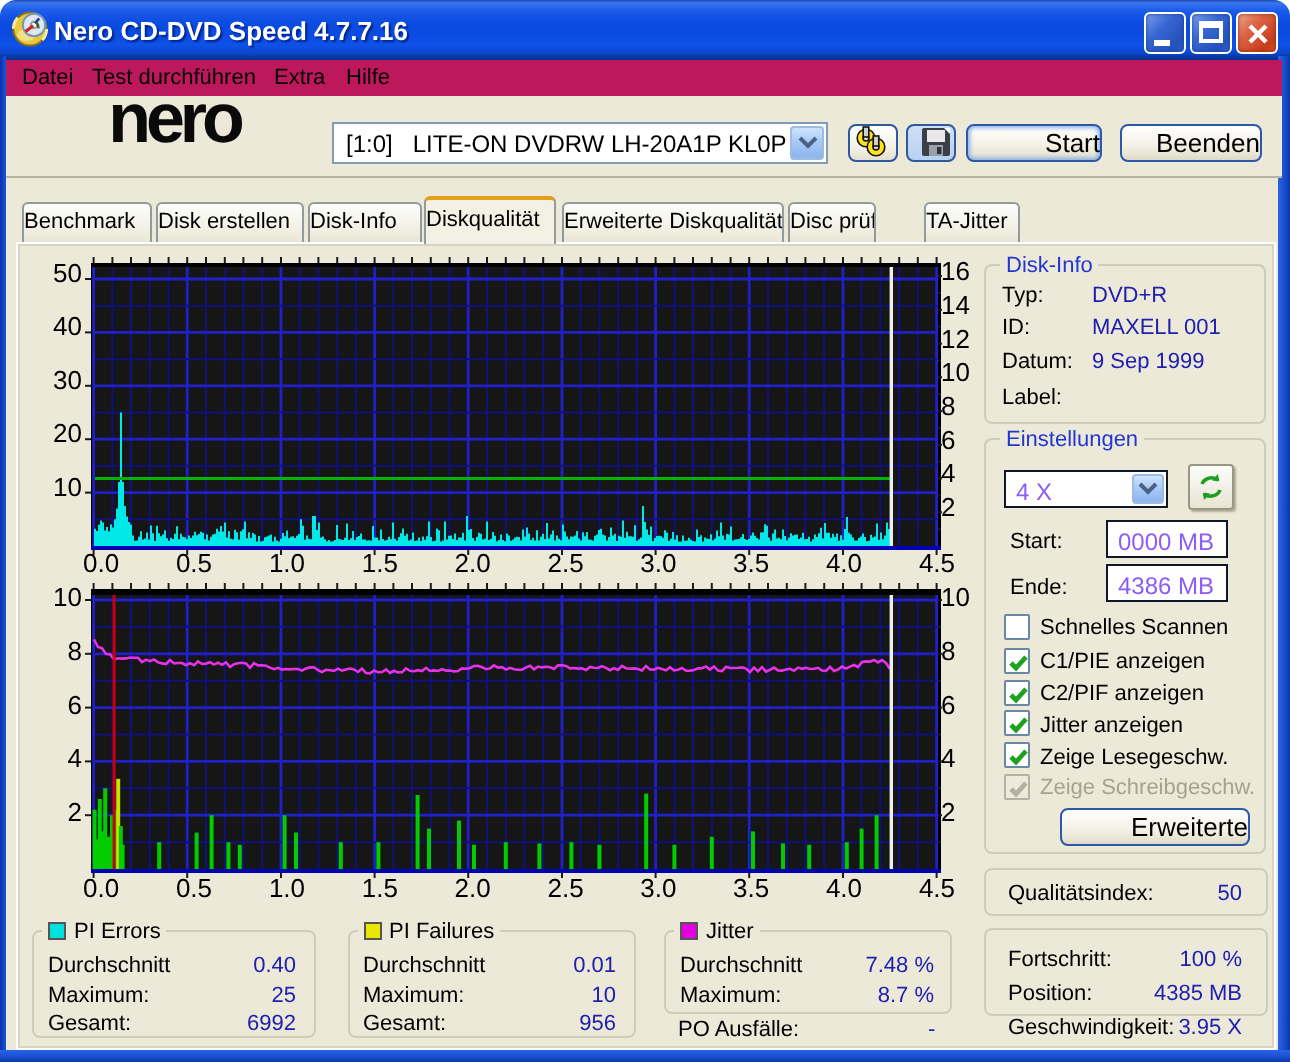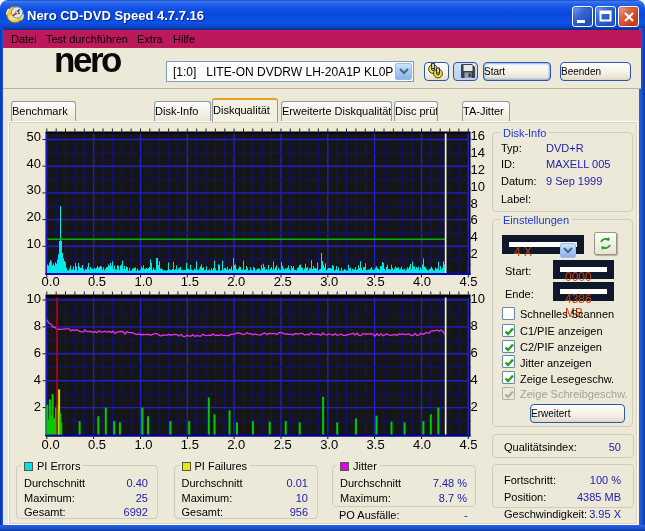--- a/index.html
+++ b/index.html
@@ -23,38 +23,38 @@
 .nerologo{position:absolute;left:7px;top:50px;width:160px;text-align:center;color:#0a0a0a}
 .nero1{font-size:35px;font-weight:800;letter-spacing:-2.5px;line-height:23px;font-family:"Liberation Sans",sans-serif;margin-top:-2px}
 .nero2{font-size:14.5px;font-weight:bold;font-style:italic;letter-spacing:1.6px;line-height:14px;white-space:nowrap;margin-top:2px}
 .combo{position:absolute;left:166px;top:61px;width:248px;height:21px;background:#fff;border:1px solid #7f9db9;font-size:12px;color:#000}
 .combo .txt{position:absolute;left:6px;top:3px}
 .cbtn{position:absolute;right:1px;top:1px;width:17px;height:17px;border-radius:2px;
  background:linear-gradient(180deg,#cde3fd,#a9cbf8 45%,#90b8ee 90%);border:1px solid #9ebdde}
 .cbtn svg{position:absolute;left:2px;top:4px}
 .sbtn{position:absolute;width:25px;height:19px;top:61.5px;background:linear-gradient(180deg,#fefefe,#f4f2e8 60%,#e4e0d0);border:1.5px solid #30589c;border-radius:4px}
 .pbtn{position:absolute;top:62px;height:19px;background:linear-gradient(180deg,#ffffff,#f4f1e6 55%,#e8e4d4 85%,#ddd7c4);border:1px solid #2b58a8;border-radius:4px;
- font-size:10px;color:#000;text-align:left;line-height:17px}
+ font-size:13px;color:#000;text-align:right;line-height:17px}
 
 .tabrow{position:absolute;left:3px;top:98px;width:638px;height:24px}
 .tab{position:absolute;top:3px;height:20px;border:1px solid #919b9c;border-bottom:none;border-radius:3px 3px 0 0;
  background:linear-gradient(180deg,#fdfdfb,#f1efe2 70%,#e8e5d4);font-size:11px;text-align:left;color:#000;white-space:nowrap;overflow:hidden}
 .tab.sel{top:0;height:24px;background:#f3f1e4;border-top:2px solid #e5a01a;z-index:3}
 .tab span{display:inline-block;margin-top:3px}
 .tab.sel span{margin-top:4px}
 .pane{position:absolute;left:8px;top:121px;width:630px;height:404px;border:1px solid #fff;
  box-shadow:0 0 0 1px #d8d4c4 inset;background:#ece9d8;border-radius:1px}
 
 .grp{position:absolute;border:1px solid #cfccbc;border-radius:4px}
 .grp .ttl{position:absolute;top:-6px;left:7px;background:#ece9d8;padding:0 3px;color:#2236d2}
 .grp .ttl.blk{color:#000}
 .lbl{position:absolute;color:#000}
 .val{position:absolute;color:#2020b0}
 .valr{position:absolute;color:#2020b0;text-align:right}
-.inp{position:absolute;background:#fff;border:7px solid #0f172a;color:#c2410c;font-size:12px}
+.inp{position:absolute;background:#fff;border:1px solid #0f172a;color:#8b5cf6;font-size:12px}
 .cb{position:absolute;width:13px;height:13px;background:#fff;border:1px solid #6a87a6;border-radius:1px}
 .cb.dis{background:#eeeadb;border-color:#b5b2a1}
 .cb svg{position:absolute;left:0px;top:0px}
 .sq{position:absolute;width:9px;height:9px;border:1px solid #555}
 </style></head><body>
 <div class="win">
  <div style="position:absolute;left:0;top:0;width:9px;height:9px;background:#fcfcfc"></div>
  <div style="position:absolute;right:0;top:0;width:9px;height:9px;background:#fcfcfc"></div>
  <div class="titlebar"></div>
  <svg class="abs" style="left:6px;top:5px" width="19" height="19" viewBox="0 0 19 19">
@@ -126,20 +126,21 @@
      <rect x="4.5" y="9.5" width="7" height="5.5" fill="#9aa0aa"></rect>
      <rect x="8.5" y="10.5" width="2.2" height="3.5" fill="#30343a"></rect>
    </svg>
  </div>
  <div class="pbtn" style="left:483px;width:68px;box-shadow:0 0 2px 1px #89b0ec inset">Start</div>
  <div class="pbtn" style="left:560px;width:71px">Beenden</div>
 
  <div class="pane"></div>
  <div class="tabrow">
   <div class="tab" style="left:8px;width:65px"><span>Benchmark</span></div>
+  <div class="tab" style="left:75px;width:74px"><span>Disk erstellen</span></div>
   <div class="tab" style="left:151px;width:57px"><span>Disk-Info</span></div>
   <div class="tab" style="left:278px;width:111px"><span>Erweiterte Diskqualität</span></div>
   <div class="tab sel" style="left:209px;width:66px"><span>Diskqualität</span></div>
   <div class="tab" style="left:391px;width:44px"><span>Disc prüfen</span></div>
   <div class="tab" style="left:459px;width:48px"><span>TA-Jitter</span></div>
  </div>
 
  <svg width="490" height="460" viewBox="0 120 490 460" style="position:absolute;left:0;top:120px" font-family="'Liberation Sans',sans-serif">
       <rect x="45.5" y="131.5" width="425.0" height="143.5" fill="#000"></rect>
 <rect x="47.5" y="133.5" width="421.0" height="139.5" fill="#161616"></rect>
@@ -493,21 +494,21 @@
 <polyline points="47,319.7 49,323.5 51,324.1 53,327.0 55,327.1 57,329.7 59,329.1 61,329.3 63,329.2 65,328.8 67,328.9 69,328.9 71,331.0 73,329.8 75,330.6 77,329.7 79,331.1 81,331.7 83,332.0 85,330.0 87,331.7 89,331.5 91,331.5 93,332.6 95,331.6 97,332.6 99,330.7 101,332.0 103,331.8 105,331.1 107,332.3 109,331.3 111,332.4 113,331.2 115,333.5 117,332.1 119,331.6 121,331.4 123,331.7 125,333.9 127,331.6 129,332.7 131,332.6 133,332.9 135,333.8 137,334.6 139,333.9 141,334.8 143,334.5 145,334.7 147,334.5 149,334.5 151,335.3 153,334.2 155,333.7 157,333.6 159,335.1 161,336.0 163,334.9 165,335.1 167,335.4 169,334.3 171,335.3 173,334.7 175,334.3 177,334.7 179,336.0 181,334.3 183,336.5 185,336.7 187,335.3 189,336.1 191,336.0 193,334.7 195,336.5 197,335.4 199,336.2 201,336.1 203,334.2 205,335.4 207,335.6 209,335.1 211,335.5 213,333.9 215,335.5 217,335.2 219,335.5 221,334.6 223,335.3 225,335.3 227,335.7 229,335.5 231,334.2 233,334.4 235,334.0 237,333.0 239,332.9 241,333.6 243,334.6 245,334.2 247,332.7 249,333.8 251,333.6 253,334.8 255,333.9 257,334.6 259,334.9 261,334.8 263,333.7 265,332.9 267,334.7 269,333.3 271,333.7 273,333.4 275,333.6 277,334.5 279,332.7 281,332.6 283,333.0 285,334.2 287,334.0 289,334.3 291,334.2 293,335.0 295,333.5 297,333.9 299,334.0 301,333.1 303,333.9 305,335.1 307,334.1 309,335.0 311,332.9 313,334.1 315,334.4 317,334.2 319,334.5 321,335.2 323,333.0 325,334.7 327,334.8 329,333.9 331,334.5 333,335.2 335,333.6 337,335.2 339,334.9 341,334.0 343,335.4 345,335.3 347,335.0 349,334.2 351,334.1 353,333.2 355,334.8 357,333.2 359,335.3 361,335.6 363,333.4 365,334.0 367,334.0 369,333.9 371,333.7 373,334.3 375,336.1 377,333.8 379,335.6 381,333.6 383,335.8 385,334.9 387,333.8 389,335.2 391,335.3 393,334.8 395,334.4 397,335.4 399,333.8 401,334.4 403,333.9 405,334.5 407,334.4 409,333.9 411,335.3 413,335.5 415,333.4 417,335.5 419,334.8 421,333.3 423,334.3 425,333.3 427,332.5 429,333.5 431,331.0 433,330.7 435,330.8 437,330.0 439,331.2 441,330.0 443,331.5 445,334.5" fill="none" stroke="#e632e6" stroke-width="1.3"></polyline>
 <rect x="444.8" y="297.5" width="1.7" height="137.0" fill="#eeeeee"></rect>
 <rect x="56.3" y="297.5" width="1.5" height="137.0" fill="#cc0000"></rect>
     </svg>
 
  <div class="grp" style="left:492px;top:132px;width:141px;height:80px">
    <div class="ttl">Disk-Info</div>
    <span class="lbl" style="left:8px;top:8.5px">Typ:</span>
       <span class="val" style="left:53px;top:8.5px">DVD+R</span>
    <span class="lbl" style="left:8px;top:24.5px">ID:</span>
-      <span class="val" style="left:53px;top:24.5px">MAXELL 005</span>
+      <span class="val" style="left:53px;top:24.5px">MAXELL 001</span>
    <span class="lbl" style="left:8px;top:41.5px">Datum:</span>
       <span class="val" style="left:53px;top:41.5px">9 Sep 1999</span>
    <span class="lbl" style="left:8px;top:59.5px">Label:</span>
  </div>
  <div class="grp" style="left:492px;top:219px;width:141px;height:208px">
    <div class="ttl">Einstellungen</div>
    <div class="inp" style="left:9px;top:15px;width:82px;height:19px">
         <span style="position:absolute;left:5px;top:3px">4 X</span>
      <div class="cbtn" style="right:1px;top:1px;width:16px;height:15px">
           <svg width="12" height="8" style="position:absolute;left:1px;top:3px">
@@ -556,21 +557,21 @@
           <path d="M2.5 6.5 L5 9 L10 3.5" fill="none" stroke="#21a121" stroke-width="2.4"></path>
         </svg>
       </div>
    <span class="lbl" style="left:27px;top:152.5px">Zeige Lesegeschw.</span>
    <div class="cb dis" style="left:8.5px;top:166.5px">
         <svg width="13" height="13">
           <path d="M2.5 6.5 L5 9 L10 3.5" fill="none" stroke="#b3b09e" stroke-width="2.4"></path>
         </svg>
       </div>
    <span class="lbl" style="left:27px;top:168px;color:#a5a291">Zeige Schreibgeschw.</span>
-   <div class="pbtn" style="left:37px;top:184px;width:95px;height:19px">Erweitert</div>
+   <div class="pbtn" style="left:37px;top:184px;width:95px;height:19px">Erweiterte</div>
  </div>
  <div class="grp" style="left:492px;top:434px;width:142px;height:24px">
    <span class="lbl" style="left:11px;top:6px">Qualitätsindex:</span>
    <span class="valr" style="right:12px;top:6px">50</span>
  </div>
  <div class="grp" style="left:492px;top:464px;width:142px;height:44px">
    <span class="lbl" style="left:11px;top:9px">Fortschritt:</span>
       <span class="valr" style="right:12px;top:9px">100 %</span>
    <span class="lbl" style="left:11px;top:26px">Position:</span>
       <span class="valr" style="right:12px;top:26px">4385 MB</span>

